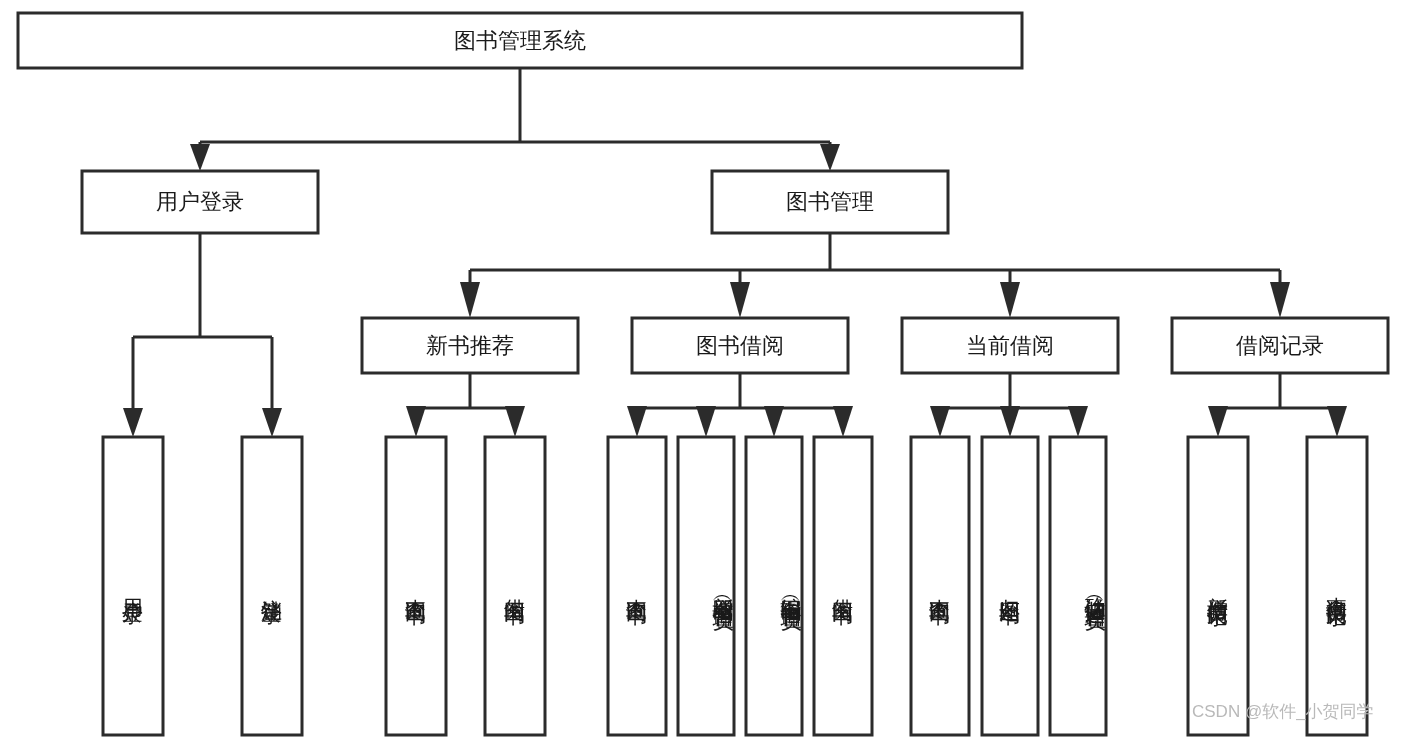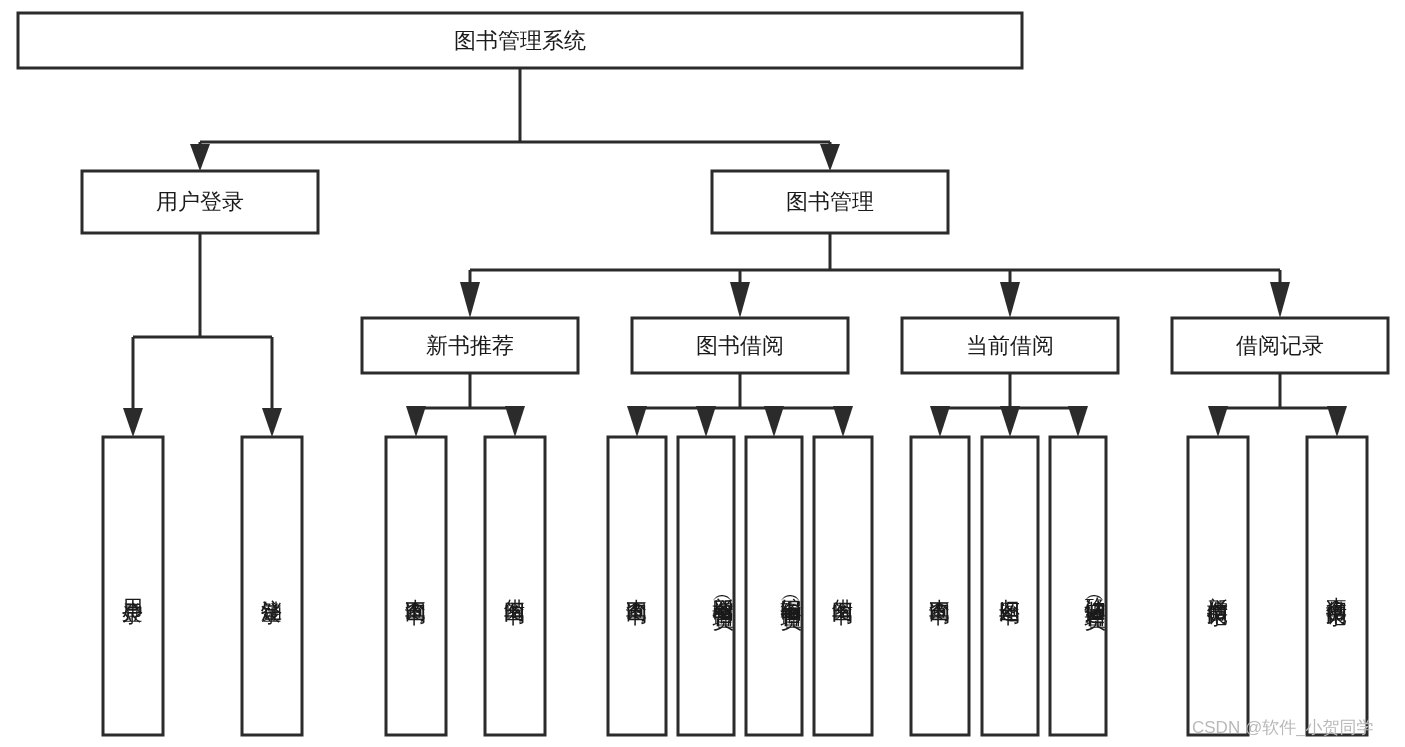--- a/index.html
+++ b/index.html
@@ -181,15 +181,15 @@
   <div class="node-label-v" style="left:746px; top:437px; width:56px; height:298px; align-items:flex-start; padding-top:6px; box-sizing:border-box;">编辑图书（管理员）</div>
   <div class="node-label-v" style="left:814px; top:437px; width:58px; height:298px;">借阅图书</div>
 
   <div class="node-label-v" style="left:911px; top:437px; width:58px; height:298px;">查询图书</div>
   <div class="node-label-v" style="left:982px; top:437px; width:56px; height:298px;">归还图书</div>
   <div class="node-label-v" style="left:1050px; top:437px; width:56px; height:298px; align-items:flex-start; padding-top:6px; box-sizing:border-box;">确认归还（管理员）</div>
 
   <div class="node-label-v" style="left:1188px; top:437px; width:60px; height:298px;">新增借阅记录</div>
   <div class="node-label-v" style="left:1307px; top:437px; width:60px; height:298px;">查询借阅记录</div>
 
-  <div class="watermark" style="left:1192px; top:716px;">CSDN @软件_小贺同学</div>
+  <div class="watermark" style="left:1192px; top:700px;">CSDN @软件_小贺同学</div>
 
 </div>
 
 </body></html>

